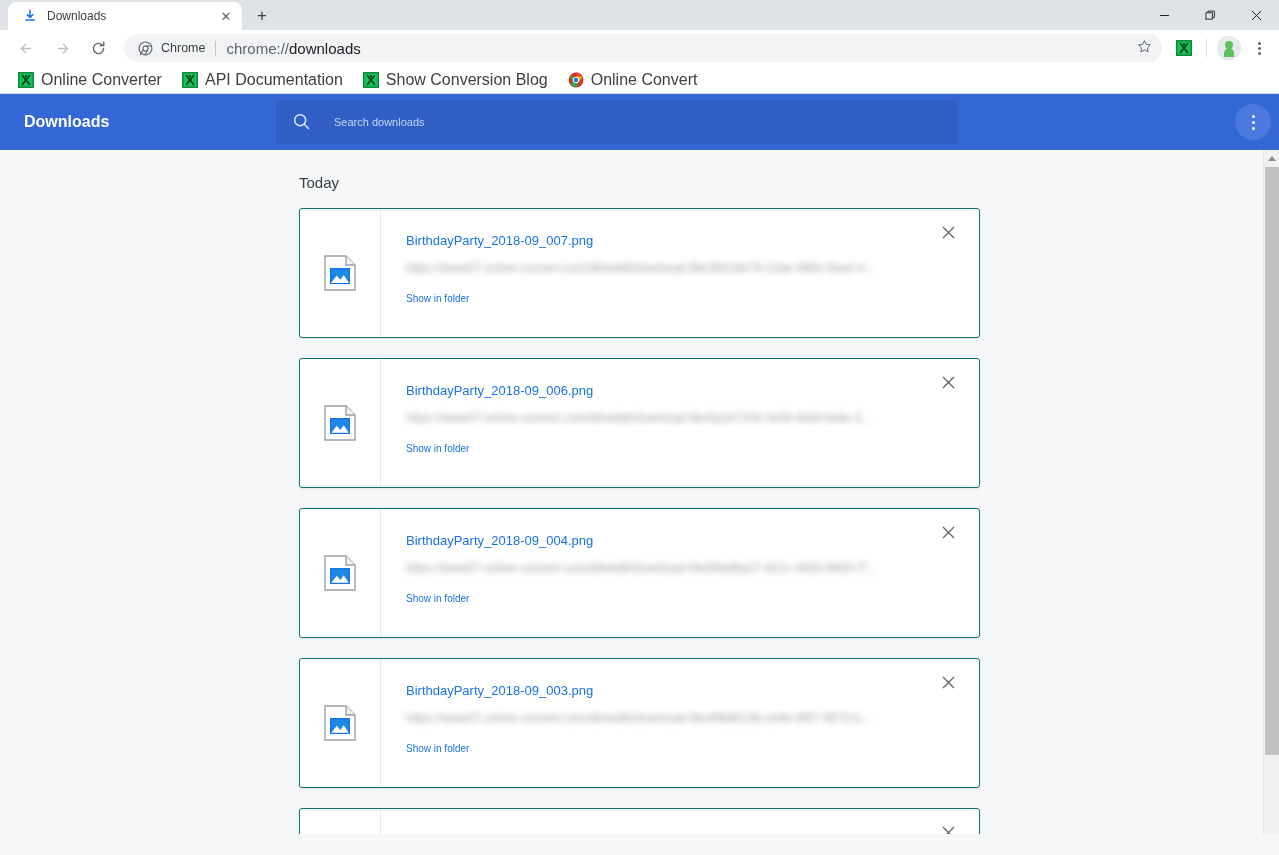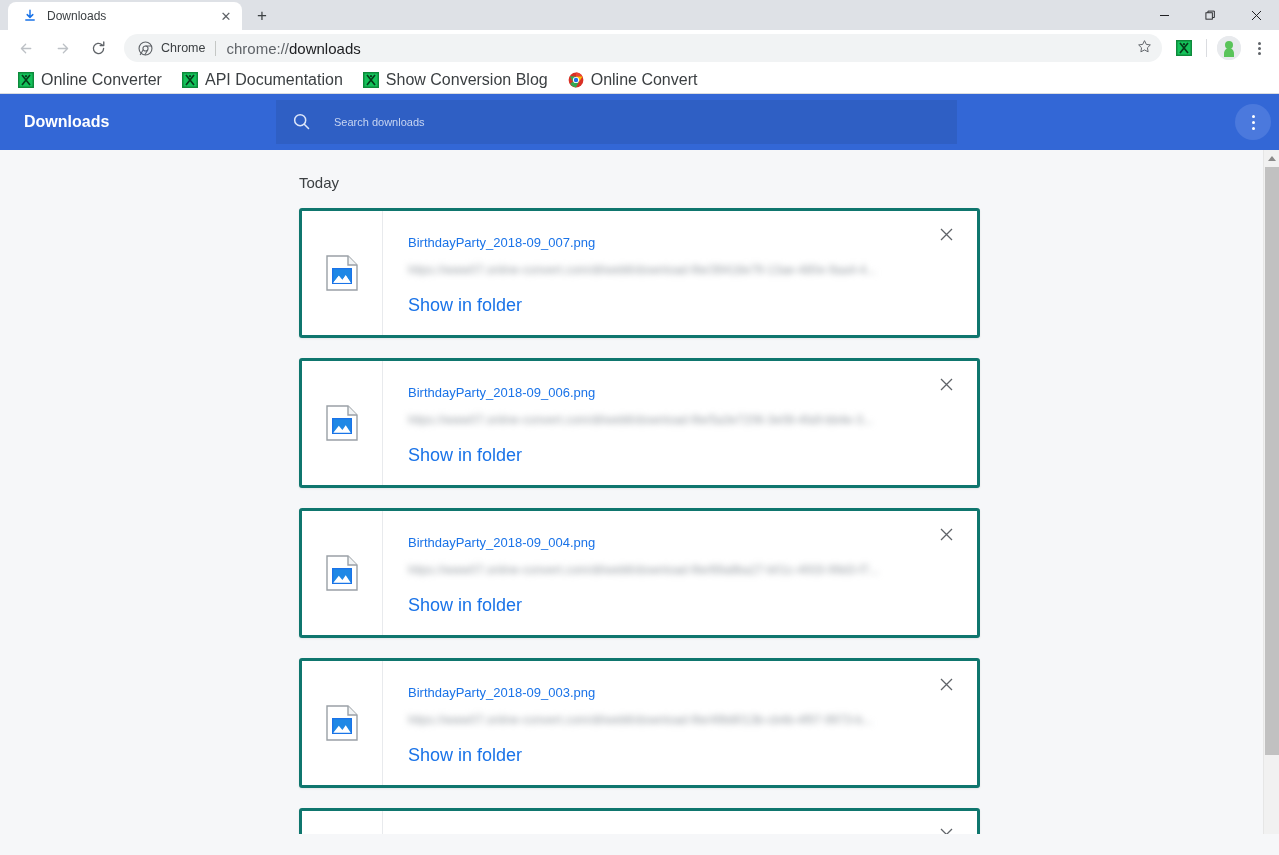--- a/index.html
+++ b/index.html
@@ -200,21 +200,21 @@
     width: 681px;
     margin: 0 auto;
     font-size: 15px;
     color: #3c4043;
     padding-bottom: 17px;
   }
   .card {
     width: 681px;
     margin: 0 auto 20px auto;
     background: #ffffff;
-    border: 3px solid #0f766e;
+    border: 1px solid #0f766e;
     border-radius: 3px;
     box-shadow: 0 1px 2px rgba(60,64,67,0.10);
     display: flex;
     height: 130px;
     overflow: hidden;
   }
   .card-iconcell {
     width: 81px;
     flex: 0 0 81px;
     border-right: 1px solid #e8eaed;
@@ -240,21 +240,21 @@
     filter: blur(3.3px);
     -webkit-filter: blur(3.3px);
     white-space: nowrap;
     overflow: hidden;
     width: 516px;
     user-select: none;
   }
   .show-folder {
     position: absolute;
     left: 25px; top: 84px;
-    font-size: 18px;
+    font-size: 10px;
     color: #1a73e8;
     cursor: pointer;
   }
   .card-close {
     position: absolute;
     right: 18px; top: 10px;
     width: 26px; height: 26px;
     display: flex; align-items: center; justify-content: center;
     color: #5f6368;
     font-size: 14px;

